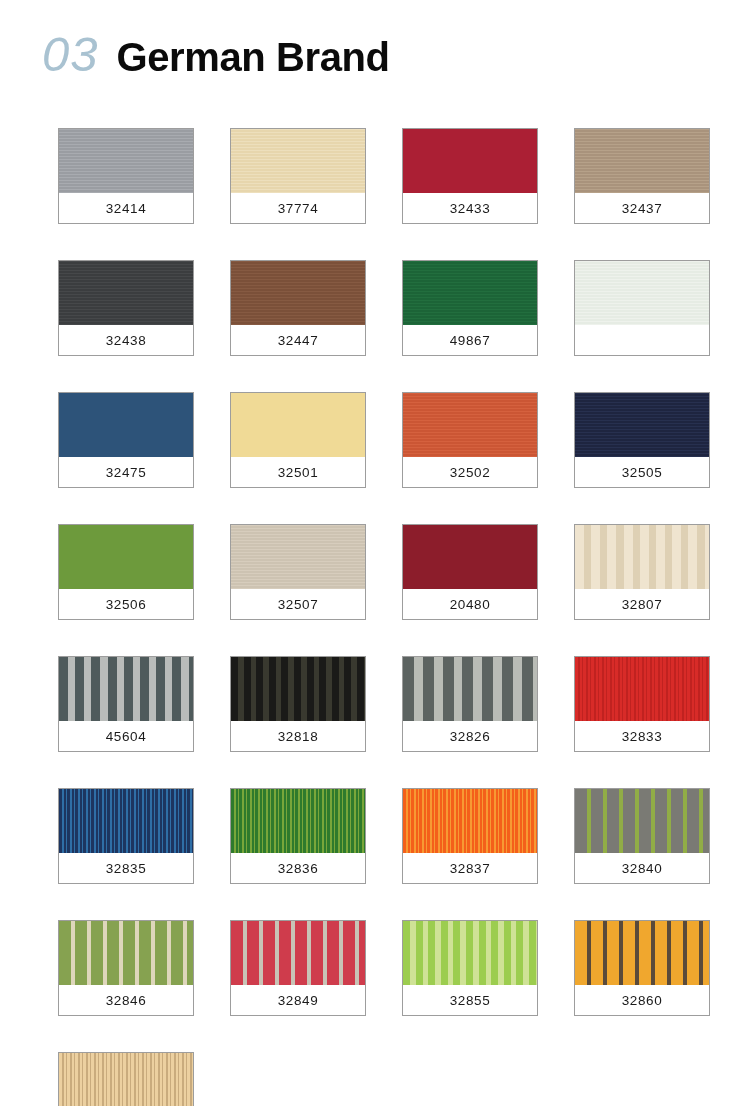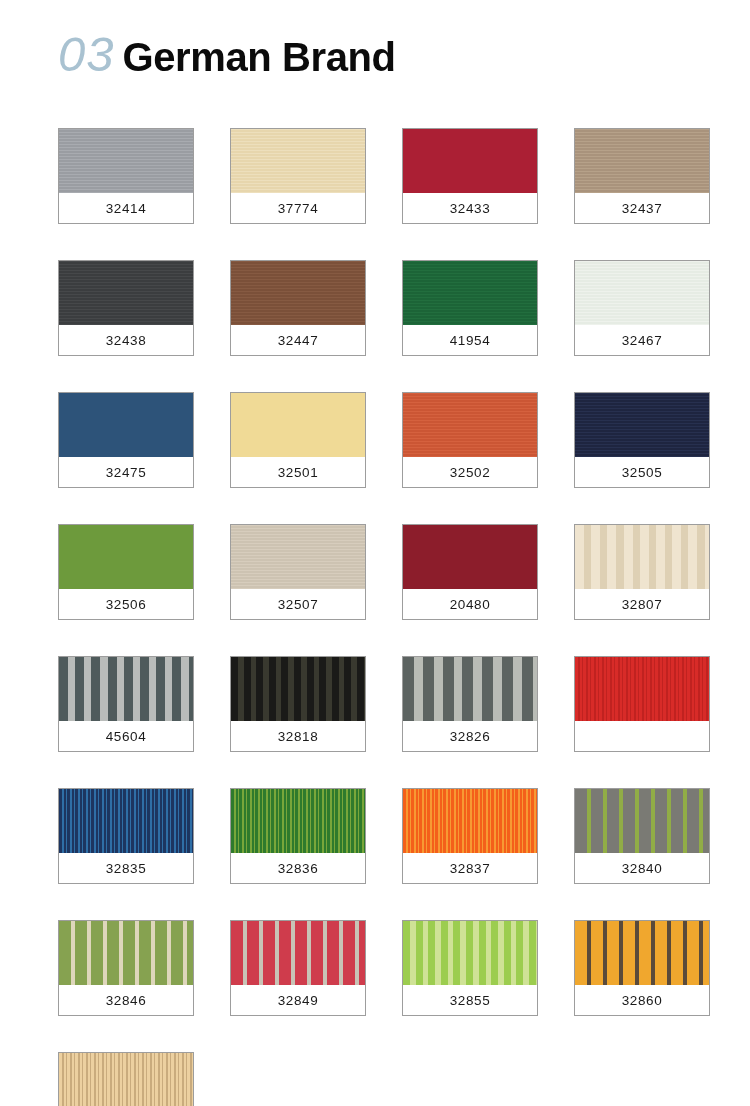--- a/index.html
+++ b/index.html
@@ -15,25 +15,25 @@
     position: relative;
     width: 750px;
     height: 1106px;
     background: #ffffff;
     overflow: hidden;
   }
 
   
   .page-header {
     position: absolute;
-    left: 58px;
+    left: 42px;
     top: 30px;
     display: flex;
     align-items: baseline;
-    gap: 8px;
+    gap: 18px;
   }
 
   .header-number {
     font-family: "Liberation Sans", sans-serif;
     font-size: 49px;
     font-style: italic;
     font-weight: 400;
     letter-spacing: 1px;
     color: #a9c2d1;
     line-height: 1;
@@ -122,25 +122,24 @@
       <div class="swatch-card">
         <div class="swatch-color" style="background: repeating-linear-gradient(rgb(70, 72, 74) 0px, rgb(70, 72, 74) 1px, rgb(59, 61, 63) 1px, rgb(59, 61, 63) 3px);"></div>
         <div class="swatch-label">32438</div>
       </div>
       <div class="swatch-card">
         <div class="swatch-color" style="background: repeating-linear-gradient(rgb(134, 90, 66) 0px, rgb(134, 90, 66) 1px, rgb(123, 80, 57) 1px, rgb(123, 80, 57) 3px);"></div>
         <div class="swatch-label">32447</div>
       </div>
       <div class="swatch-card">
         <div class="swatch-color" style="background: repeating-linear-gradient(rgb(34, 110, 62) 0px, rgb(34, 110, 62) 1px, rgb(28, 100, 55) 1px, rgb(28, 100, 55) 3px);"></div>
-        <div class="swatch-label">41954</div>
+        <div class="swatch-label">49867</div>
       </div>
       <div class="swatch-card">
         <div class="swatch-color" style="background: repeating-linear-gradient(rgb(238, 242, 236) 0px, rgb(238, 242, 236) 1px, rgb(230, 236, 228) 1px, rgb(230, 236, 228) 3px);"></div>
-        <div class="swatch-label">32467</div>
       </div>
       <div class="swatch-card">
         <div class="swatch-color" style="background: rgb(45, 83, 121);"></div>
         <div class="swatch-label">32475</div>
       </div>
       <div class="swatch-card">
         <div class="swatch-color" style="background: rgb(240, 218, 150);"></div>
         <div class="swatch-label">32501</div>
       </div>
       <div class="swatch-card">
@@ -174,20 +173,21 @@
       <div class="swatch-card">
         <div class="swatch-color" style="background: repeating-linear-gradient(90deg, rgb(26, 26, 24) 0px, rgb(26, 26, 24) 7px, rgb(57, 57, 47) 7px, rgb(57, 57, 47) 12.6px);"></div>
         <div class="swatch-label">32818</div>
       </div>
       <div class="swatch-card">
         <div class="swatch-color" style="background: repeating-linear-gradient(90deg, rgb(92, 99, 97) 0px, rgb(92, 99, 97) 11px, rgb(185, 188, 182) 11px, rgb(185, 188, 182) 19.8px);"></div>
         <div class="swatch-label">32826</div>
       </div>
       <div class="swatch-card">
         <div class="swatch-color" style="background: repeating-linear-gradient(90deg, rgb(216, 43, 40) 0px, rgb(216, 43, 40) 3px, rgb(192, 34, 32) 3px, rgb(192, 34, 32) 4.5px, rgb(216, 43, 40) 4.5px, rgb(216, 43, 40) 7px, rgb(192, 34, 32) 7px, rgb(192, 34, 32) 8px);"></div>
+        <div class="swatch-label">32833</div>
       </div>
       <div class="swatch-card">
         <div class="swatch-color" style="background: repeating-linear-gradient(90deg, rgb(29, 53, 96) 0px, rgb(29, 53, 96) 3px, rgb(47, 110, 166) 3px, rgb(47, 110, 166) 4.5px, rgb(29, 53, 96) 4.5px, rgb(29, 53, 96) 7px, rgb(47, 110, 166) 7px, rgb(47, 110, 166) 8px);"></div>
         <div class="swatch-label">32835</div>
       </div>
       <div class="swatch-card">
         <div class="swatch-color" style="background: repeating-linear-gradient(90deg, rgb(47, 122, 44) 0px, rgb(47, 122, 44) 3px, rgb(121, 166, 58) 3px, rgb(121, 166, 58) 4.5px, rgb(47, 122, 44) 4.5px, rgb(47, 122, 44) 7px, rgb(121, 166, 58) 7px, rgb(121, 166, 58) 8px);"></div>
         <div class="swatch-label">32836</div>
       </div>
       <div class="swatch-card">

